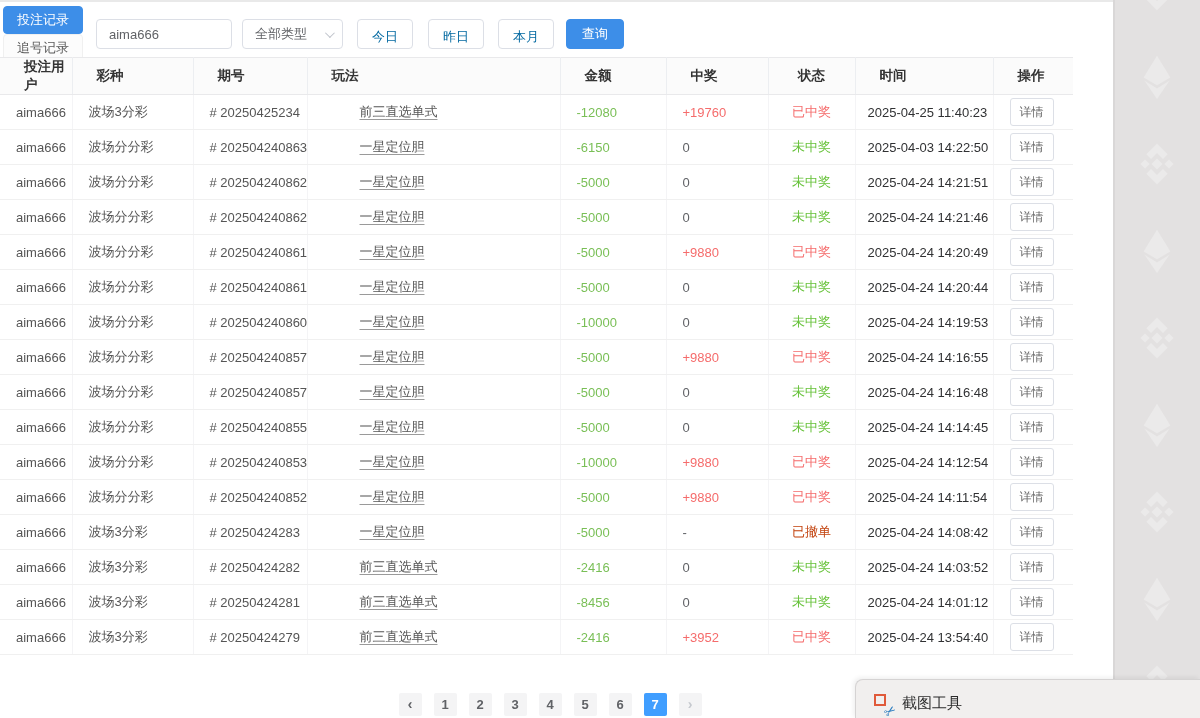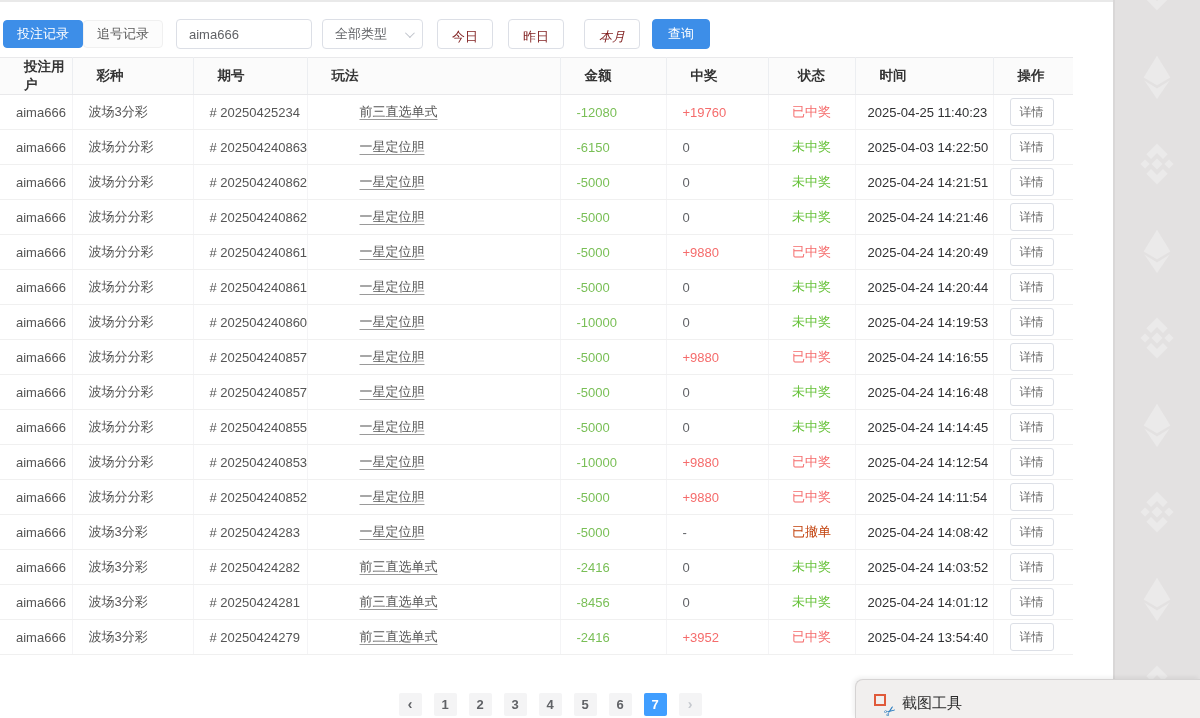--- a/index.html
+++ b/index.html
@@ -5,42 +5,42 @@
   * { margin:0; padding:0; box-sizing:border-box; }
   html,body { width:1200px; height:718px; overflow:hidden; background:#fff;
               font-family:"Liberation Sans", sans-serif; }
   .screen { position:relative; width:1200px; height:718px; background:#fff; overflow:hidden; }
 
   
   .content { position:absolute; left:0; top:0; bottom:0; width:1113px; background:#fff; border-top:2px solid #e9e9e9; }
 
   
   .toolbar { position:absolute; top:17px; left:3px; display:flex; align-items:center; height:30px; }
-  .tab-group { display:flex; align-items:center; }
+  .tab-group { display:flex; align-items:center;flex-direction:column; }
   .tab { height:28px; padding:0 13px; font-size:13px; border-radius:4px; border:1px solid #f0f0f0;
          background:#fcfcfc; color:#5a5a5a; cursor:pointer; font-family:inherit; }
   .tab.active { background:#3d8ee8; border-color:#3d8ee8; color:#fff; }
   .user-input { margin-left:13px; width:136px; height:30px; border:1px solid #dcdfe6; border-radius:4px;
                 padding:0 12px; font-size:13px; color:#606266; outline:none; font-family:inherit; }
   .select { height:30px; border:1px solid #dcdfe6; border-radius:4px; background:#fff; display:flex;
             align-items:center; justify-content:space-between; padding:0 10px 0 12px; font-size:13px;
             color:#606266; cursor:pointer; }
   .select.ph span.val { color:#bfc4cc; }
   .select.game { margin-left:8px; width:133px; }
   .select.type { margin-left:10px; width:101px; }
   .chev { width:7px; height:7px; border-right:1.5px solid #c0c4cc; border-bottom:1.5px solid #c0c4cc;
           transform:rotate(45deg) translateY(-2px); margin-left:6px; flex:none; }
   .date-range { margin-left:9px; width:211px; height:30px; border:1px solid #dcdfe6; border-radius:4px;
                 display:flex; align-items:center; padding:0 10px; font-size:13px; color:#606266; cursor:pointer; }
   .cal { width:13px; height:13px; border:1px solid #c3c8d0; border-radius:2px; position:relative; margin-right:8px; flex:none; }
   .cal::before { content:""; position:absolute; left:1px; right:1px; top:2px; height:2px; background:#c3c8d0; }
   .date-range .zhi { margin:0 8px; color:#606266; }
-  .tb-btn { height:30px; border:1px solid #dcdfe6; border-radius:4px; background:#fff; color:#7f1d1d;
+  .tb-btn { height:30px; border:1px solid #dcdfe6; border-radius:4px; background:#fff; color:#0369a1;
             font-size:13px; padding:8px 14px; cursor:pointer; font-family:inherit; }
-  .tb-btn.b1 { margin-left:14px; } .tb-btn.b2 { margin-left:15px; } .tb-btn.b3 { margin-left:20px;font-style:italic; }
+  .tb-btn.b1 { margin-left:14px; } .tb-btn.b2 { margin-left:15px; } .tb-btn.b3 { margin-left:14px; }
   .tb-btn.primary { margin-left:12px; background:#3d8ee8; border-color:#3d8ee8; color:#fff; padding:0 15px; }
 
   
   table { position:absolute; top:55px; left:0; border-collapse:collapse; table-layout:fixed; width:1073px; }
   thead th { height:37px; background:#fbfbfb; border-top:1px solid #e9e9eb; border-bottom:1px solid #e9e9eb;
              border-right:1px solid #eceef1; font-size:13.5px; font-weight:bold; color:#333;
              text-align:left; padding-left:24px; }
   thead th.c-status { text-align:center; padding-left:0; }
   thead th:last-child { border-right:none; }
   tbody td { height:35px; border-bottom:1px solid #f0f0f0; border-right:1px solid #f4f4f6;

